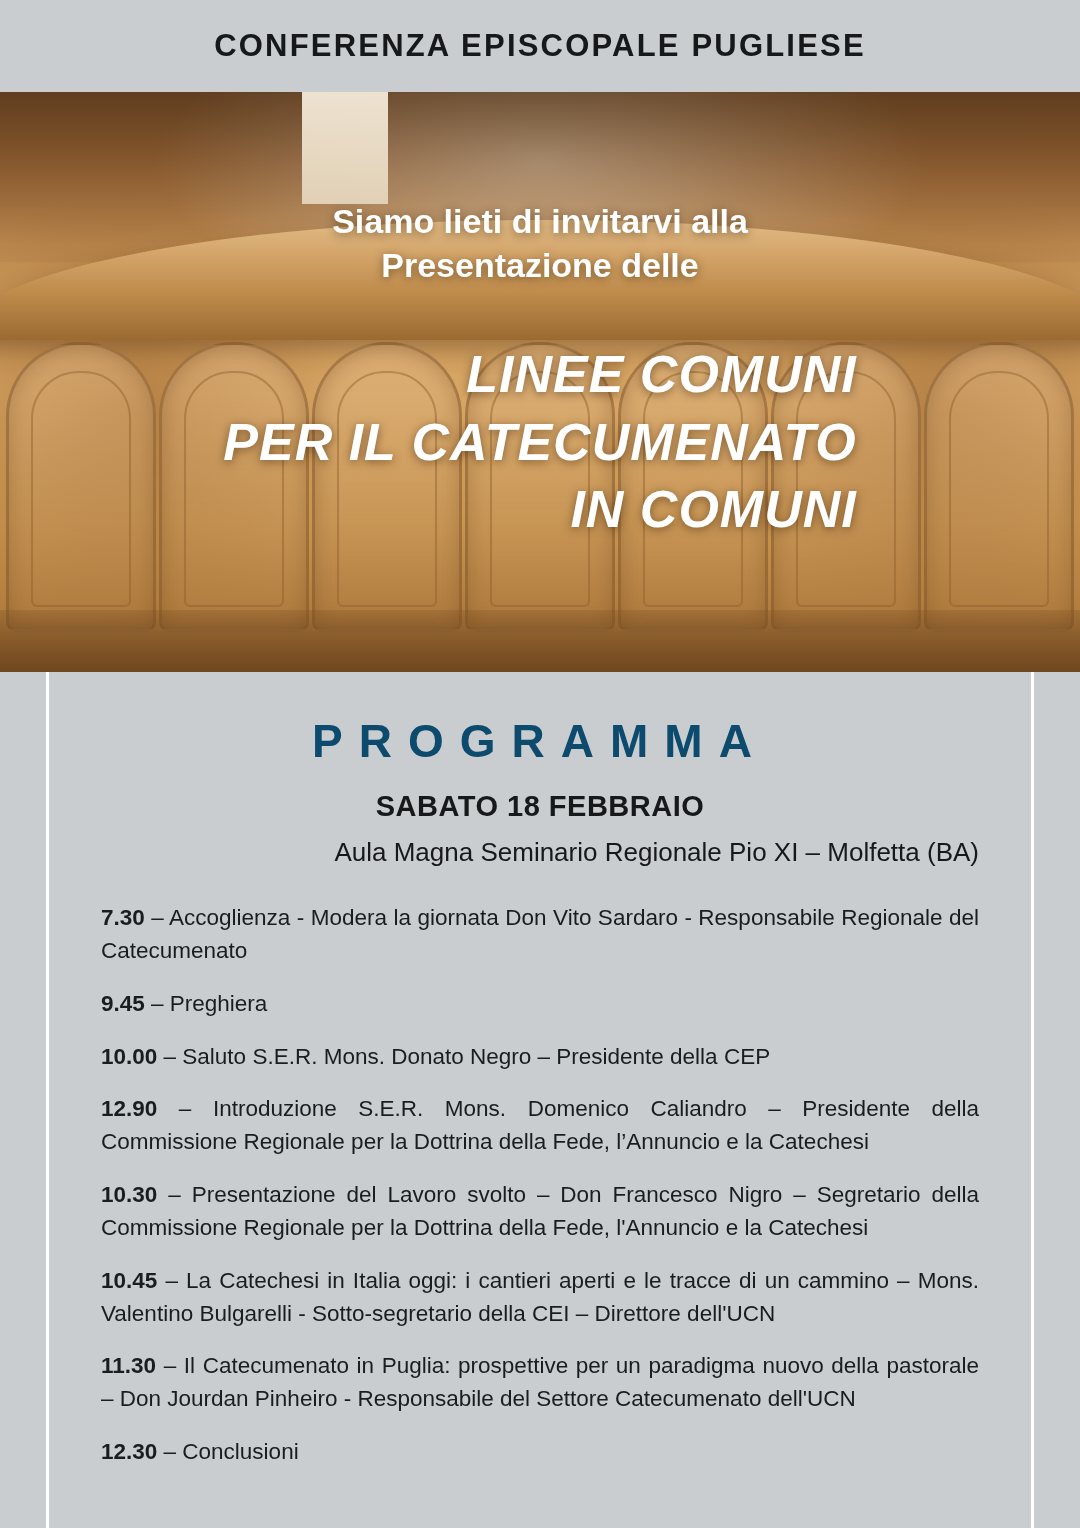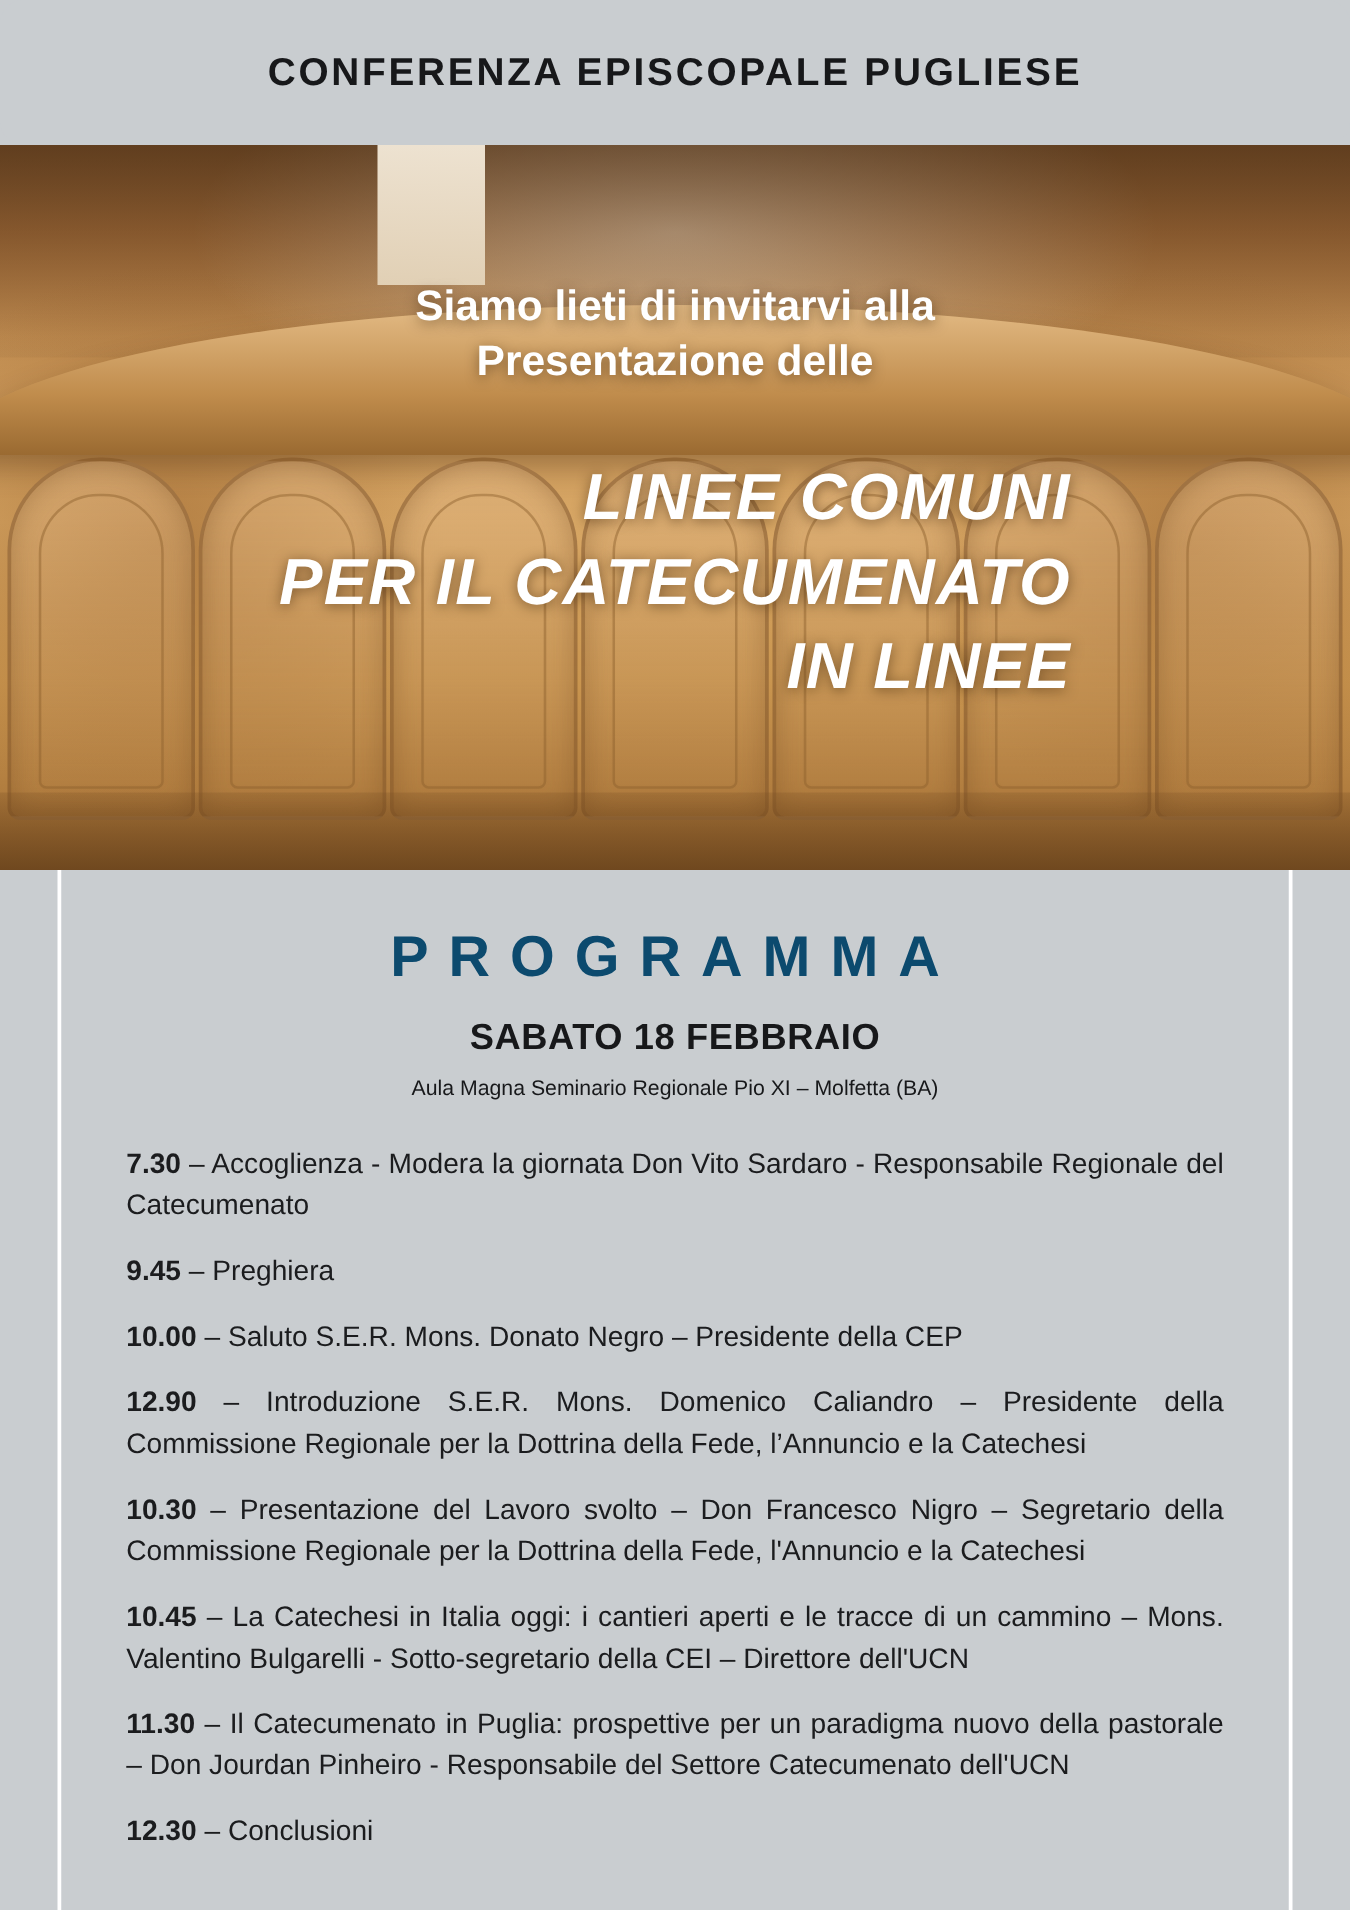--- a/index.html
+++ b/index.html
@@ -12,21 +12,21 @@
   .poster {
     position: relative;
     width: 1080px;
     height: 1528px;
     background: #c9cdd0;
     overflow: hidden;
   }
 
   
   .header {
-    height: 116px;
+    height: 92px;
     display: flex;
     align-items: center;
     justify-content: center;
     background: #c9cdd0;
     border-radius: 19px;
   }
   .header-title {
     font-size: 31px;
     font-weight: bold;
     letter-spacing: 2.2px;
@@ -157,22 +157,22 @@
     margin-bottom: 22px;
   }
   .programme-date {
     text-align: center;
     font-size: 29px;
     font-weight: bold;
     color: #17181a;
     letter-spacing: 0.5px;
   }
   .programme-venue {
-    text-align: center;
-    font-size: 17px;
+    text-align: right;
+    font-size: 26px;
     color: #17181a;
     margin-top: 14px;
     margin-bottom: 34px;
   }
   .agenda-item {
     font-size: 22.5px;
     line-height: 1.46;
     color: #1b1c1e;
     text-align: justify;
     margin-bottom: 20px;
@@ -205,21 +205,21 @@
     <div class="hero-base"></div>
 
     <div class="hero-text">
       <div class="invite-wrap">
         <div class="invite-line">Siamo lieti di invitarvi alla</div>
         <div class="invite-line">Presentazione delle</div>
       </div>
       <div class="main-title">
         <div>LINEE COMUNI</div>
         <div>PER IL CATECUMENATO</div>
-        <div>IN LINEE</div>
+        <div>IN COMUNI</div>
       </div>
     </div>
   </div>
 
   <div class="programme-outer">
     <div class="programme-frame">
       <div class="programme-title">PROGRAMMA</div>
       <div class="programme-date">SABATO 18 FEBBRAIO</div>
       <div class="programme-venue">Aula Magna Seminario Regionale Pio XI – Molfetta (BA)</div>
 

